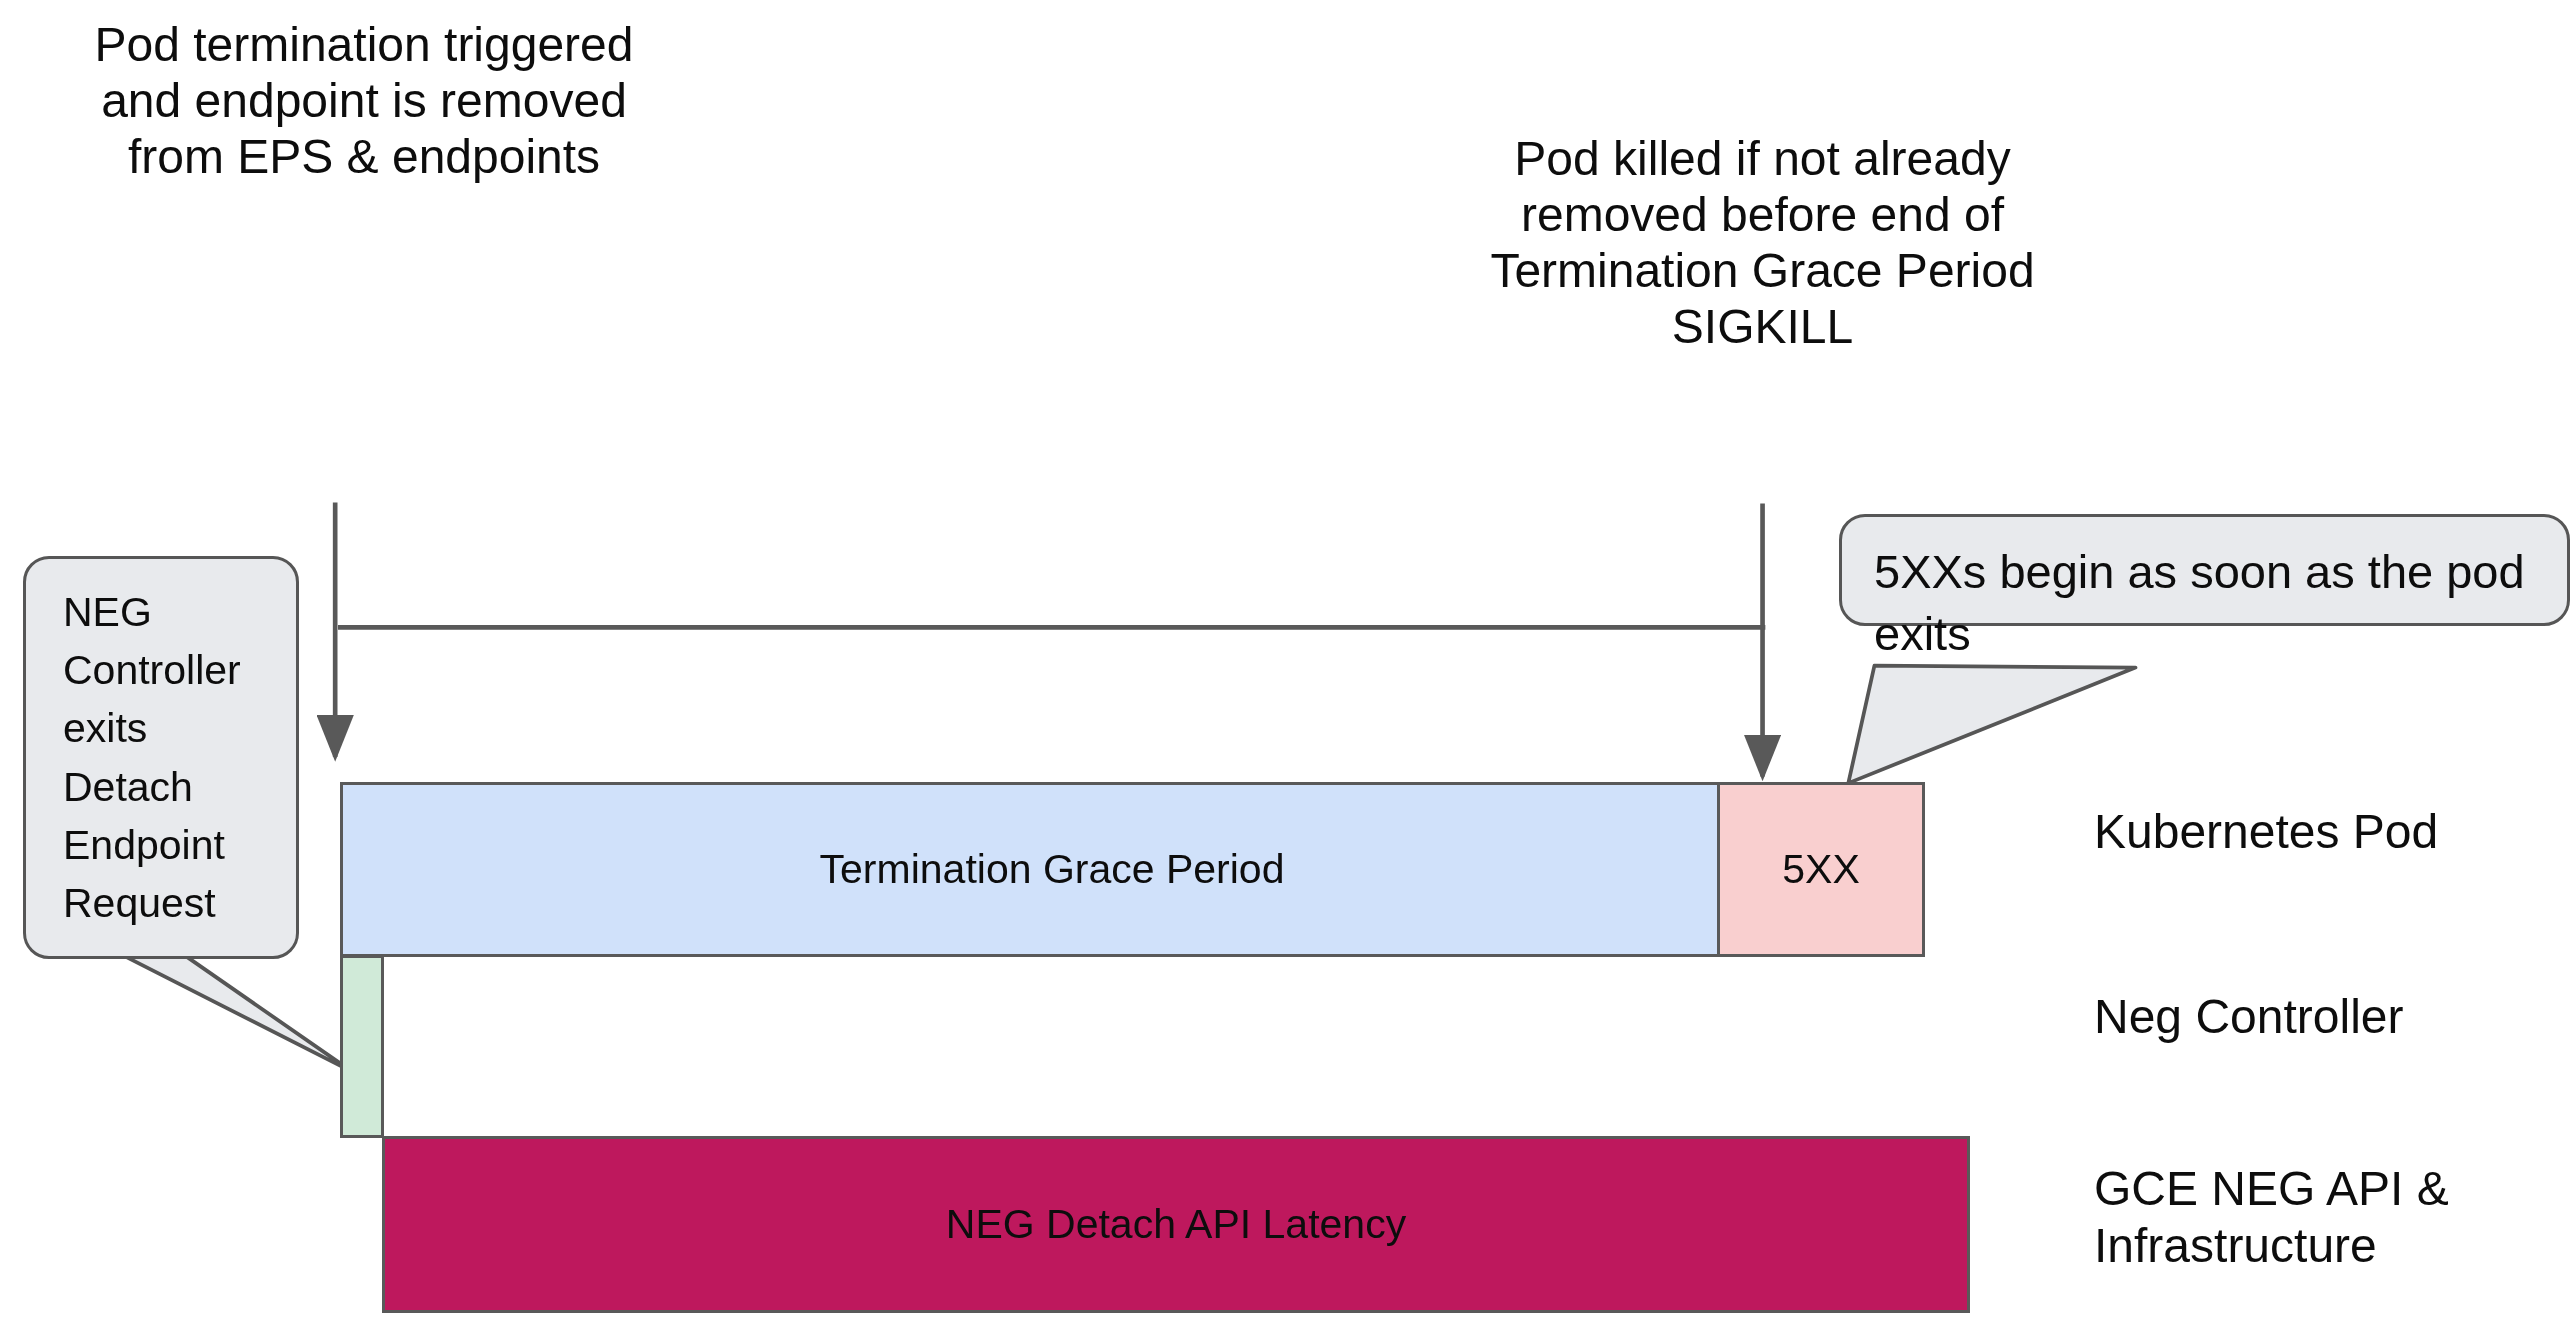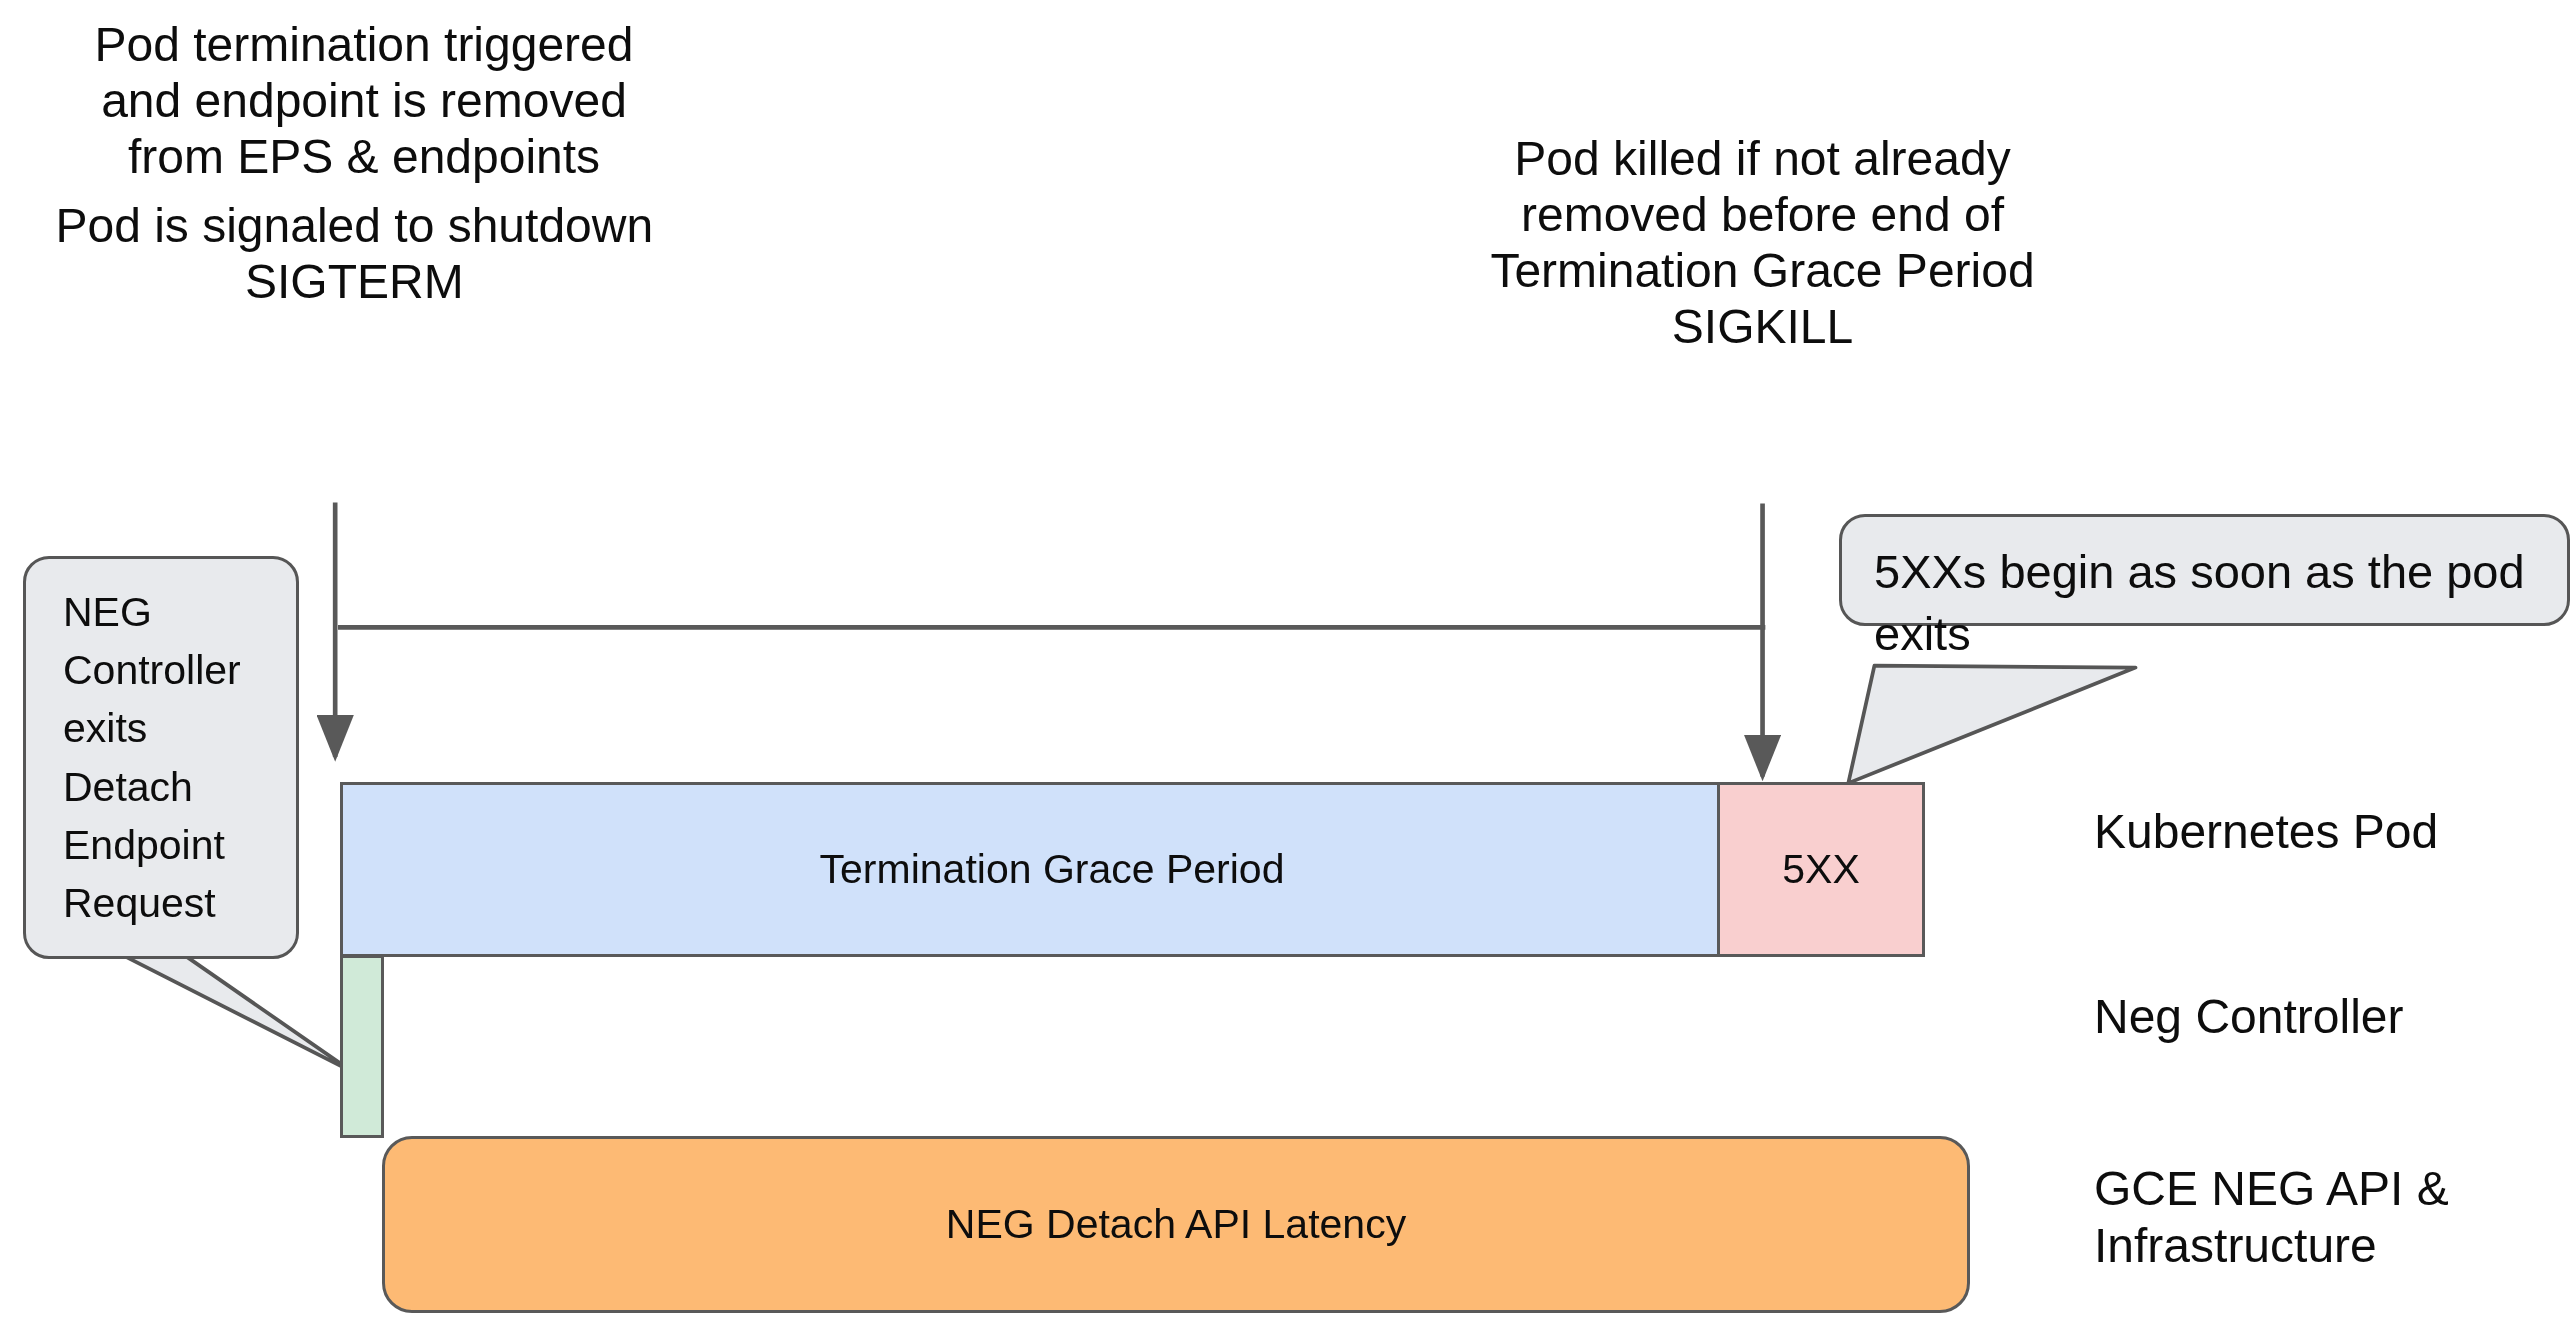--- a/index.html
+++ b/index.html
@@ -104,22 +104,20 @@
 </style>
 </head>
 <body>
 
 <div id="canvas">
 
   <div class="note" id="note-left">Pod termination triggered
 and endpoint is removed
 from EPS &amp; endpoints</div>
 
-  <div class="note" id="note-left2">Pod is signaled to shutdown
-SIGTERM</div>
 
   <div class="note" id="note-right">Pod killed if not already
 removed before end of
 Termination Grace Period
 SIGKILL</div>
 
 
   <svg id="overlay" viewBox="0 0 2762 1433">
     <defs>
       <marker id="arrowhead" markerWidth="10" markerHeight="8" refX="9" refY="4" orient="auto" markerUnits="strokeWidth">
@@ -143,21 +141,21 @@
   </div>
 
   <div class="bar" id="bar-5xx" style="background:#f9cfcf;">
     <span>5XX</span>
   </div>
 
   <div class="bar" id="bar-neg" style="background:#d0ead8;">
     <span></span>
   </div>
 
-  <div class="bar" id="bar-api" style="background:#fdba74;border-radius:30px;">
+  <div class="bar" id="bar-api" style="background:#be185d;">
     <span>NEG Detach API Latency</span>
   </div>
 
   <div class="row-label" id="label-pod">Kubernetes Pod</div>
 
   <div class="row-label" id="label-neg">Neg Controller</div>
 
   <div class="row-label" id="label-gce">GCE NEG API &amp;
 Infrastructure</div>
 

